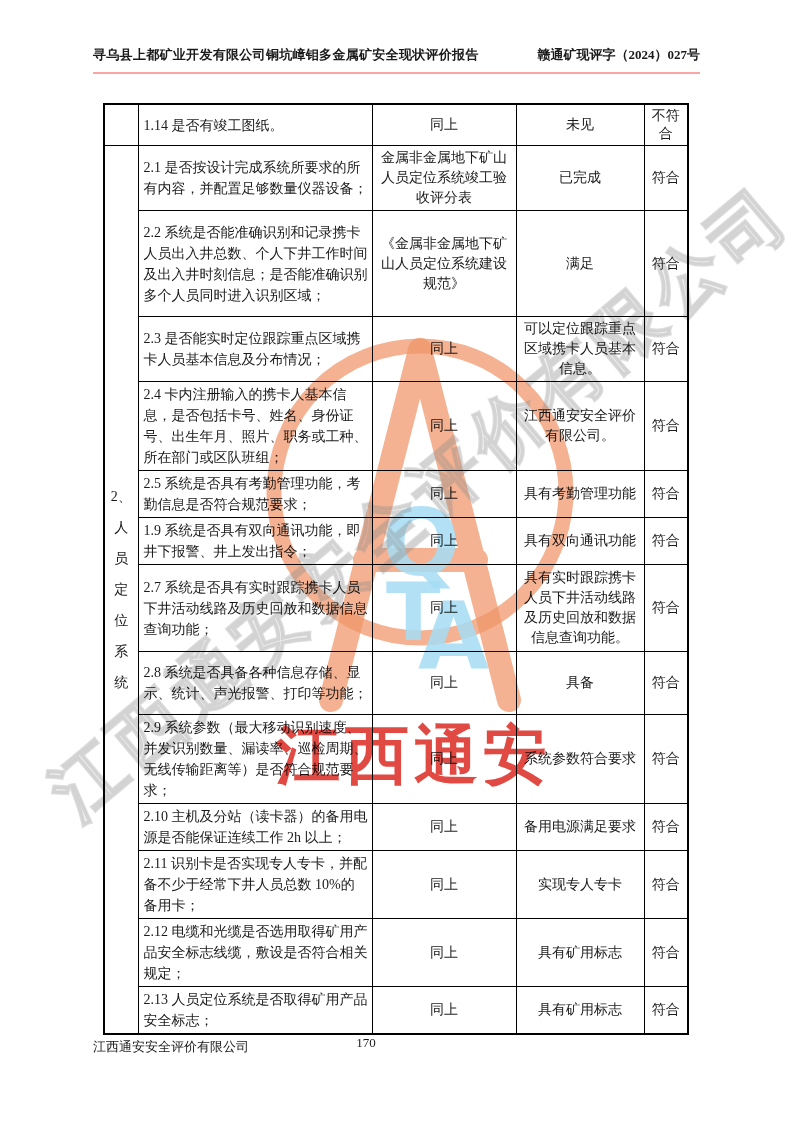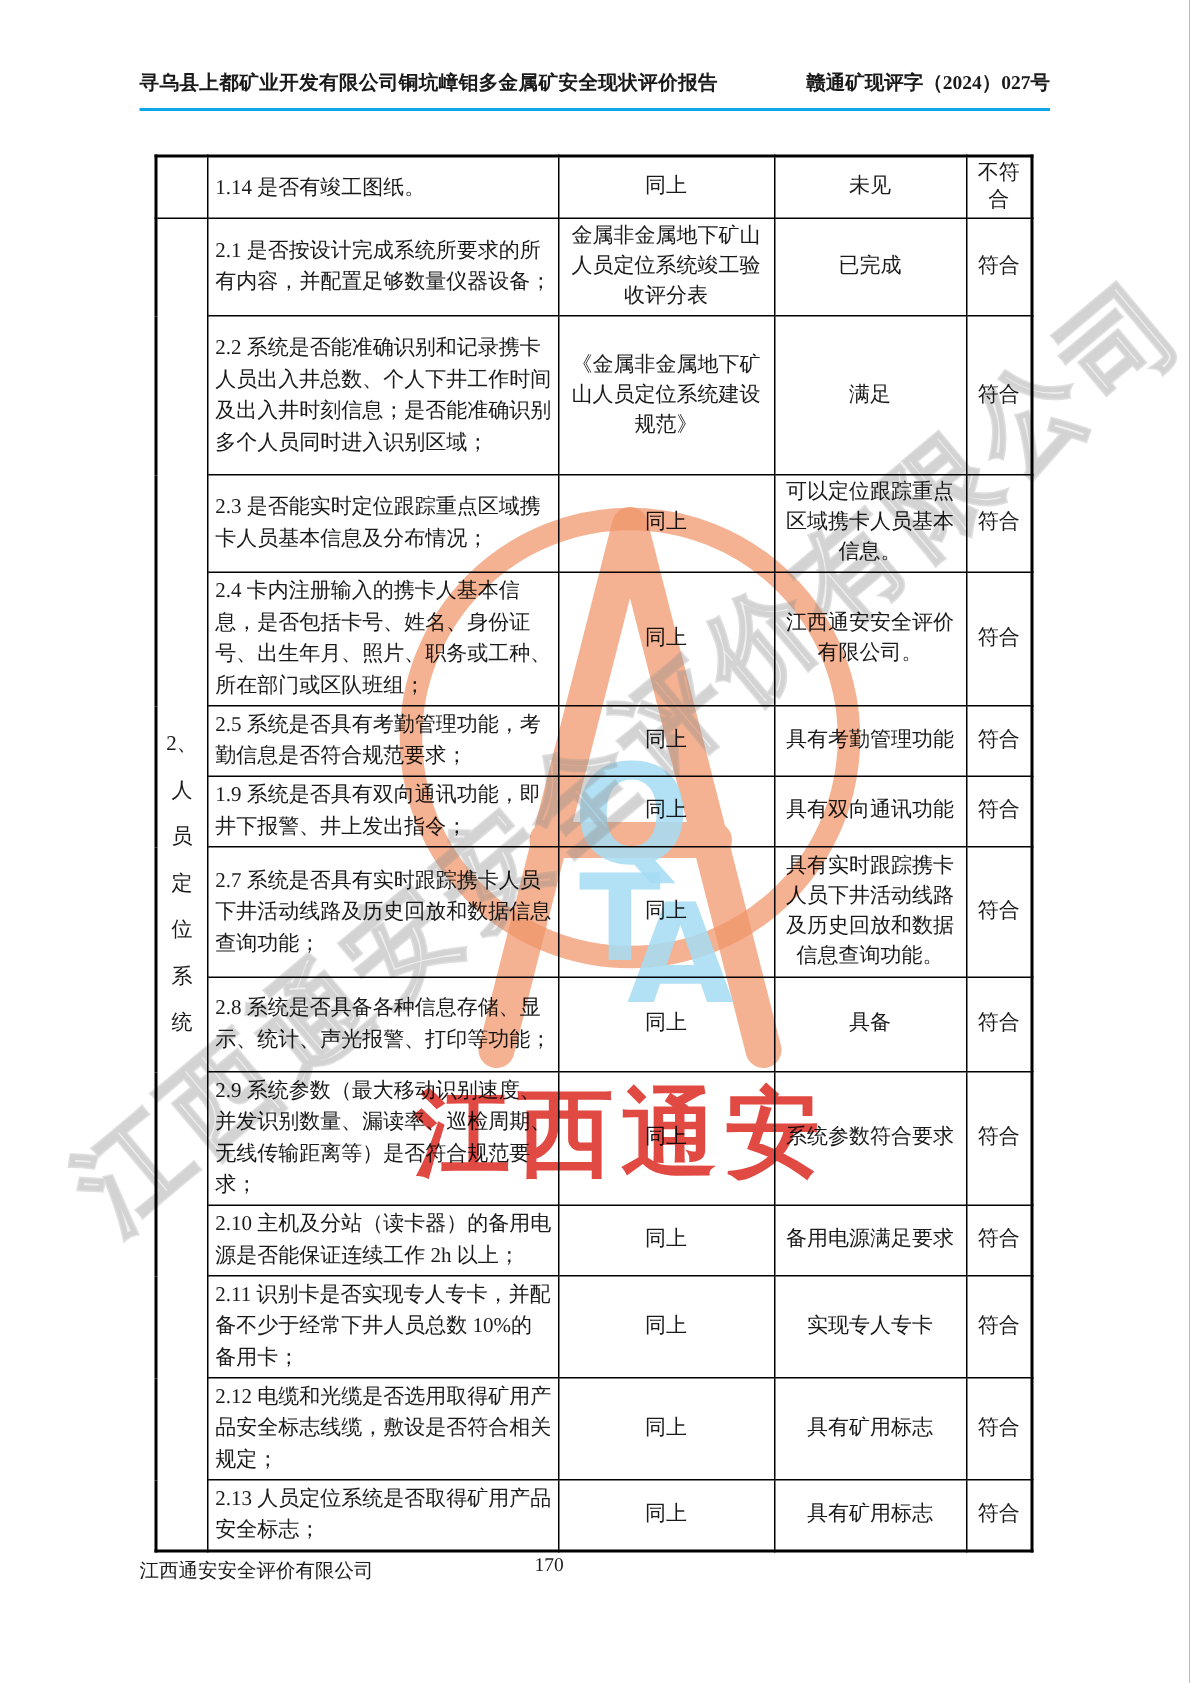--- a/index.html
+++ b/index.html
@@ -3,21 +3,21 @@
 <meta charset="utf-8">
 <style>
   html,body{margin:0;padding:0;background:#888;}
   .page{
     position:relative;width:793px;height:1122px;background:#ffffff;
     margin:0 auto;overflow:hidden;
     font-family:"Liberation Serif","DejaVu Serif",serif;color:#1a1a1a;
   }
   
   .header{position:absolute;left:93px;top:46px;width:607px;
-    border-bottom:2px solid #0ea5e9;padding-bottom:8px;
+    border-bottom:2px solid #fca5a5;padding-bottom:8px;
     display:flex;justify-content:space-between;align-items:flex-start;}
   .header .h-left{font-size:13px;font-weight:bold;letter-spacing:.3px;}
   .header .h-right{font-size:13px;font-weight:bold;white-space:nowrap;}
   
   .tbl-wrap{position:absolute;left:103px;top:103px;z-index:2;}
   table.report{border-collapse:collapse;table-layout:fixed;width:584px;
     border:2px solid #000;background:transparent;}
   table.report td{border:1.5px solid #000;font-size:14px;vertical-align:middle;
     overflow:hidden;}
   td.item{ text-align:left;padding:2px 4px 2px 5px;line-height:21px;}

